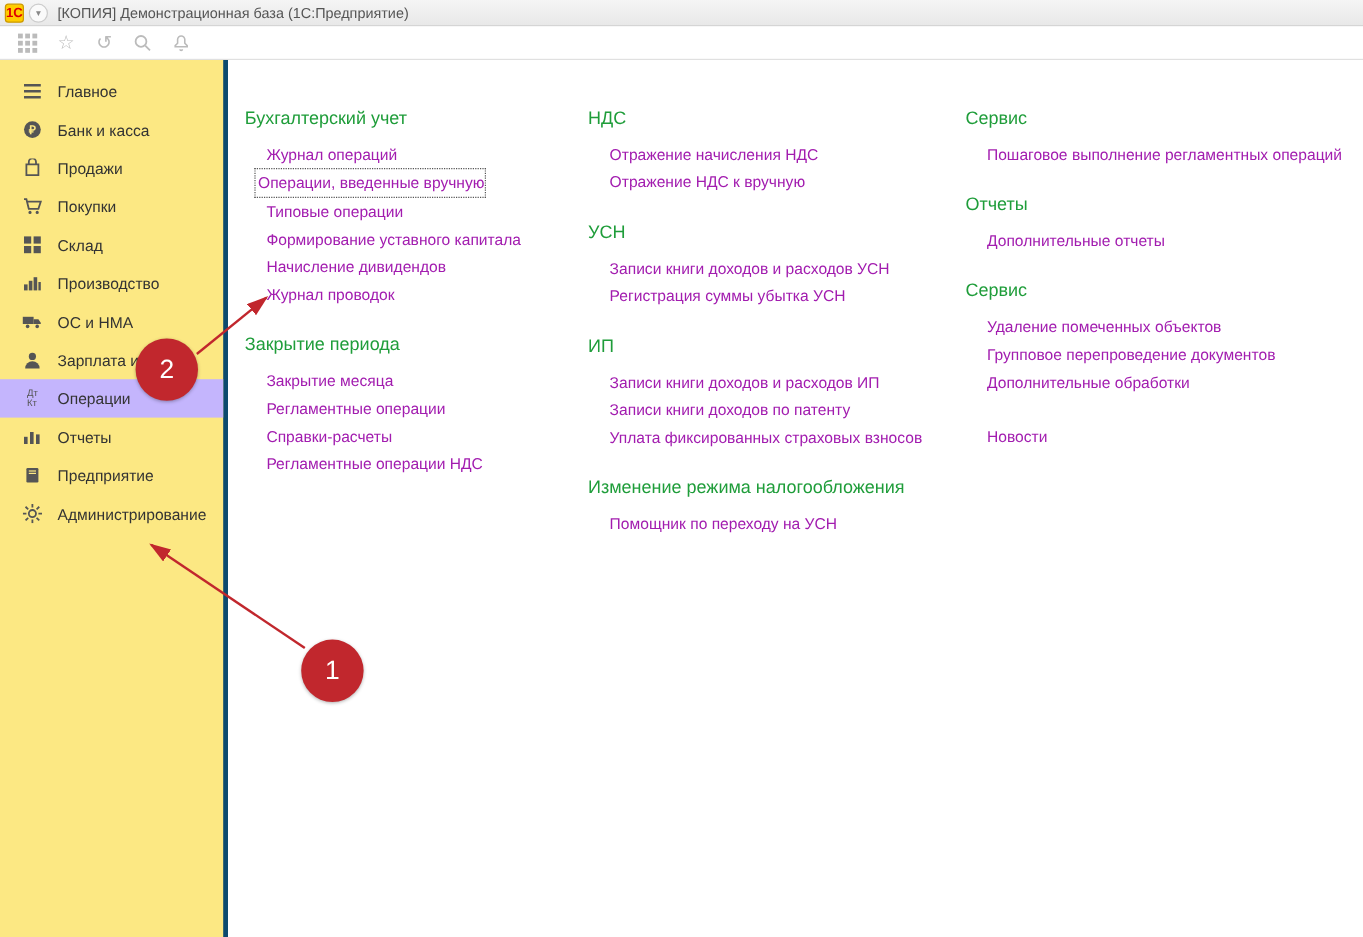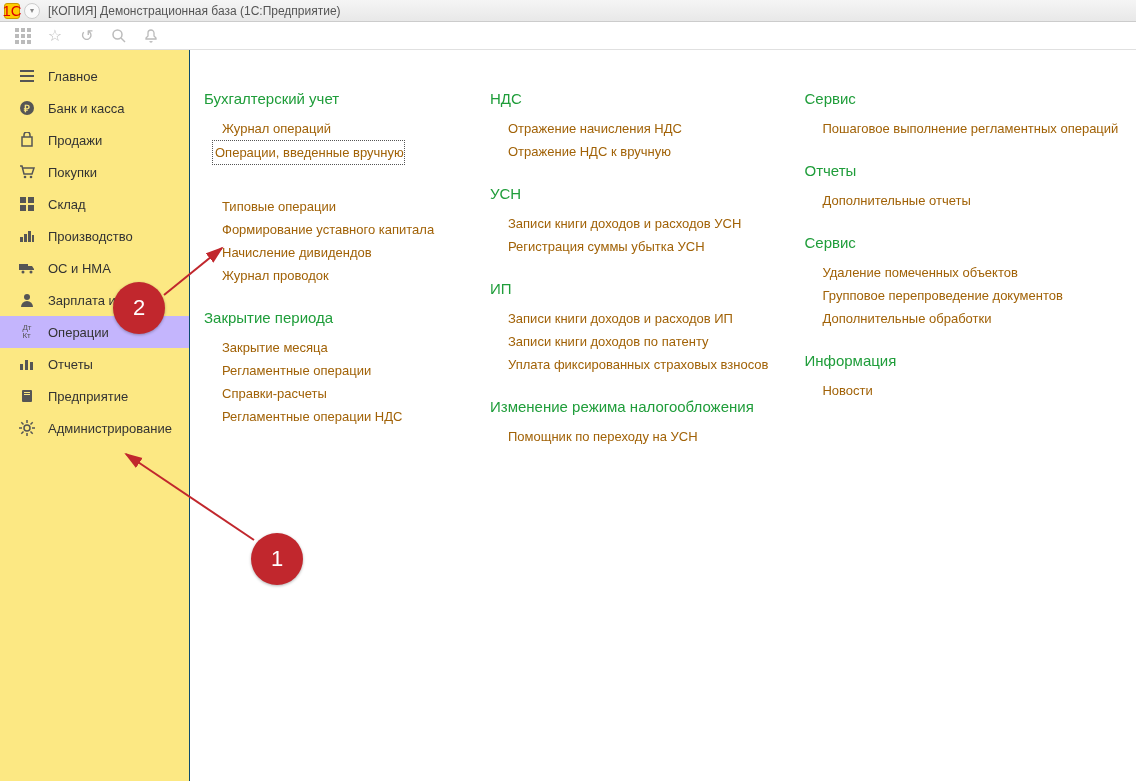--- a/index.html
+++ b/index.html
@@ -22,21 +22,21 @@
       padding-left: 4px;
       font-size: 12px;
       color: #555;
     }
     .titlebar .logo {
       width: 16px; height: 16px;
       background: #ffcc00;
       border-radius: 3px;
       margin-right: 4px;
       display:flex;align-items:center;justify-content:center;
-      font-size:15px;font-weight:normal;color:#d00;
+      font-size:11px;font-weight:bold;color:#d00;
       border:1px solid #cc9900;
       text-align:center;
     }
     .titlebar .dd {
       width:16px;height:16px;border:1px solid #ccc;border-radius:8px;
       margin-right:8px;display:flex;align-items:center;justify-content:center;
       font-size:8px;color:#888;background:#fafafa;
     }
     .toolbar {
       height: 28px;
@@ -57,21 +57,21 @@
       display:flex;
       height: calc(781px - 50px);
     }
     .sidebar {
       width: 190px;
       background: #ffec8b;
       background: #ffe989;
       background: #fce98f;
       background: #fde88a;
       background: #fce883;
-      border-right: 1px solid #0c4a6e;
+      border-right: 4px solid #0c4a6e;
       padding-top: 10px;
     }
     .sidebar-item {
       display:flex;
       align-items:center;
       gap:12px;
       padding: 7px 10px 7px 18px;
       cursor:pointer;
       color:#333;
       font-size:13px;
@@ -95,21 +95,21 @@
     .section-header {
       color: #1f9d3a;
       font-size: 15px;
       margin-bottom: 10px;
       margin-top: 6px;
       cursor:pointer;
     }
     .section-header.first { margin-top:0; }
     .item-link {
       display:block;
-      color:#a16207;
+      color:#a21caf;
       padding: 4px 0 4px 18px;
       cursor:pointer;
       font-size:13px;
     }
     .item-link.highlighted {
       border:1px dotted #555;
       margin-left:8px;
       padding-left:2px;
       display:inline-block;
     }
@@ -290,21 +290,21 @@
         </span>
         <span>Администрирование</span>
       </div>
     </div>
   <div class="content" id="content">
       <div class="col">
         <div class="section">
           <div class="section-header first">Бухгалтерский учет</div>
           <span class="item-link" style="display: block;">Журнал операций</span>
           <div style="padding-left: 0px;"><span class="item-link highlighted">Операции, введенные вручную</span></div>
-          <span class="item-link" style="display: block; margin-top: 30px;">Типовые операции</span>
+          <span class="item-link" style="display: block;">Типовые операции</span>
           <span class="item-link" style="display: block;">Формирование уставного капитала</span>
           <span class="item-link" style="display: block;">Начисление дивидендов</span>
           <span class="item-link" style="display: block;">Журнал проводок</span>
         </div>
         <div class="section">
           <div class="section-header">Закрытие периода</div>
           <span class="item-link" style="display: block;">Закрытие месяца</span>
           <span class="item-link" style="display: block;">Регламентные операции</span>
           <span class="item-link" style="display: block;">Справки-расчеты</span>
           <span class="item-link" style="display: block;">Регламентные операции НДС</span>
@@ -341,21 +341,20 @@
           <div class="section-header">Отчеты</div>
           <span class="item-link" style="display: block;">Дополнительные отчеты</span>
         </div>
         <div class="section">
           <div class="section-header">Сервис</div>
           <span class="item-link" style="display: block;">Удаление помеченных объектов</span>
           <span class="item-link" style="display: block;">Групповое перепроведение документов</span>
           <span class="item-link" style="display: block;">Дополнительные обработки</span>
         </div>
         <div class="section">
-          <div class="section-header">Информация</div>
           <span class="item-link" style="display: block;">Новости</span>
         </div>
       </div>
     </div>
 </div>
 
 <div class="badge" style="left:251px;top:533px;">1</div>
 <div class="badge" style="left:113px;top:282px;">2</div>
 
 <svg class="arrow-svg" style="left:0;top:0;" width="1136" height="781">

